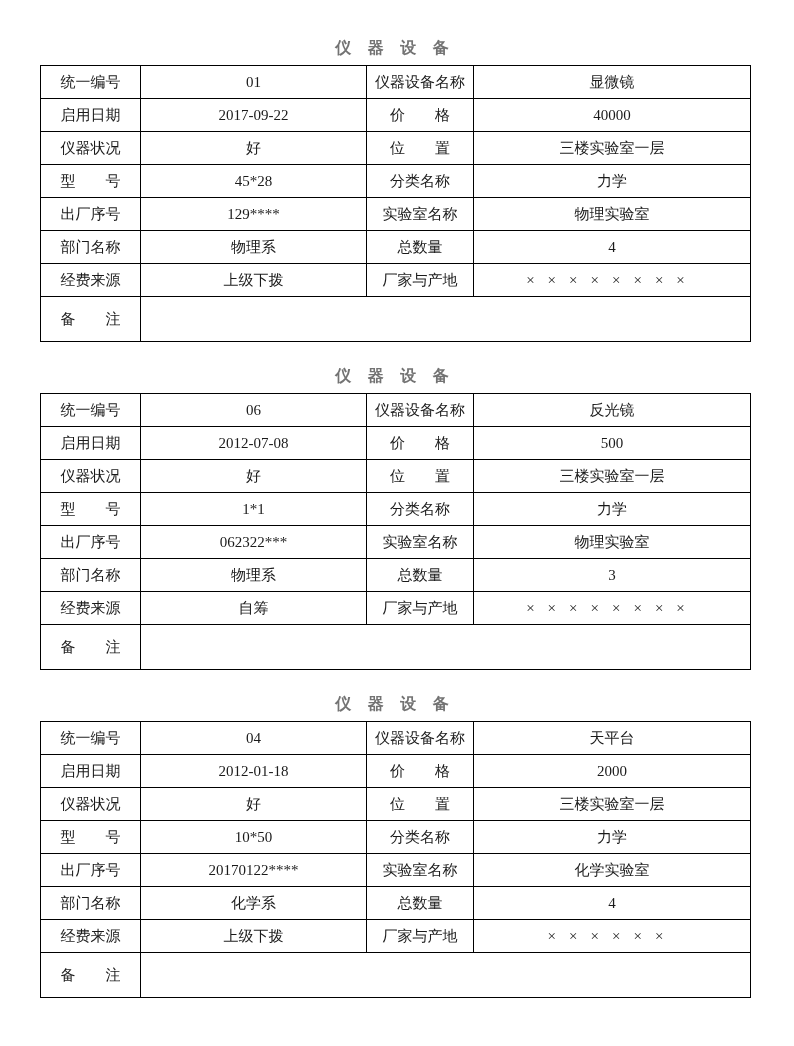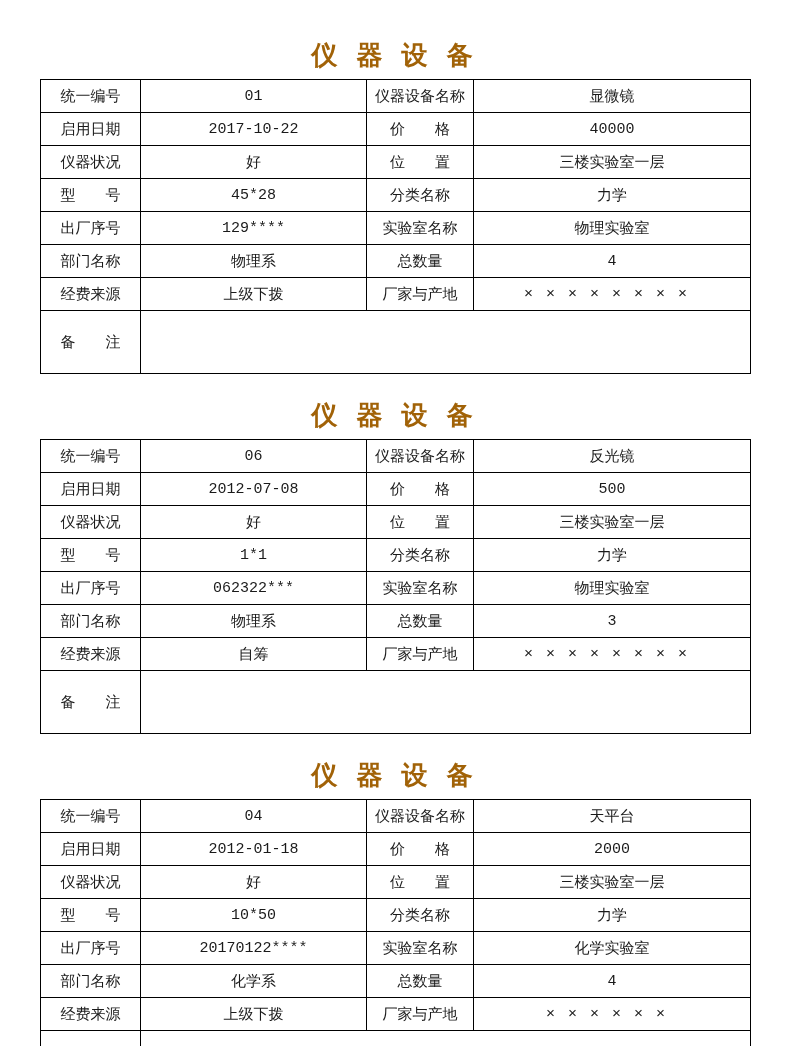--- a/index.html
+++ b/index.html
@@ -18,42 +18,42 @@
     padding-top: 38px;
   }
   .section {
     margin-bottom: 24px;
   }
   .sheet-title {
     margin: 0 0 6px 40px;
     width: 710px;
     text-align: center;
     font-family: "Liberation Sans", "DejaVu Sans", sans-serif;
-    font-size: 26px;
+    font-size: 16px;
     font-weight: bold;
     letter-spacing: 6px;
-    color: #a16207;
+    color: #737373;
   }
   table.equip {
     border-collapse: collapse;
     table-layout: fixed;
     margin-left: 40px;
     width: 710px;
   }
   table.equip td {
     border: 1px solid #000000;
     font-size: 15px;
     text-align: center;
     vertical-align: middle;
     padding: 0;
     white-space: nowrap;
     overflow: hidden;
   }
-  tr.data-row   { height: 33px; font-family: Liberation Mono, monospace; }
-  tr.remark-row { height: 63px; margin-left: 29px; }
+  tr.data-row   { height: 33px; }
+  tr.remark-row { height: 45px; margin-left: 29px; }
   td.val-x {
     text-align: left;
     padding-left: 26px;
     letter-spacing: 13px;
   }
 </style>
 </head>
 <body>
 
 <div class="content">
@@ -69,21 +69,21 @@
       </colgroup>
       <tbody>
           <tr class="data-row">
             <td>统一编号</td>
             <td>01</td>
             <td>仪器设备名称</td>
             <td>显微镜</td>
           </tr>
           <tr class="data-row">
             <td>启用日期</td>
-            <td>2017-10-22</td>
+            <td>2017-09-22</td>
             <td>价　　格</td>
             <td>40000</td>
           </tr>
           <tr class="data-row">
             <td>仪器状况</td>
             <td>好</td>
             <td>位　　置</td>
             <td>三楼实验室一层</td>
           </tr>
           <tr class="data-row">

